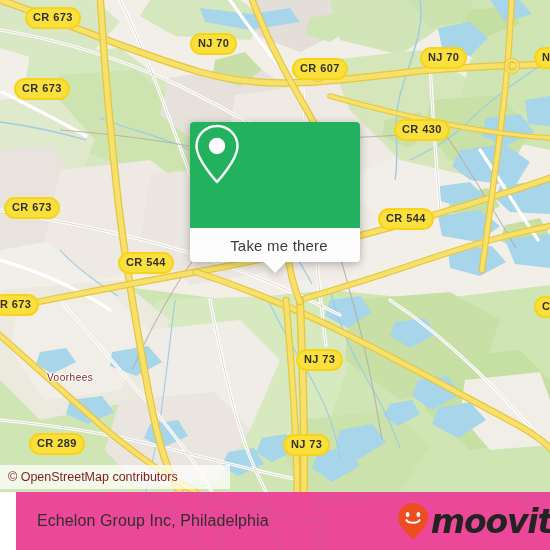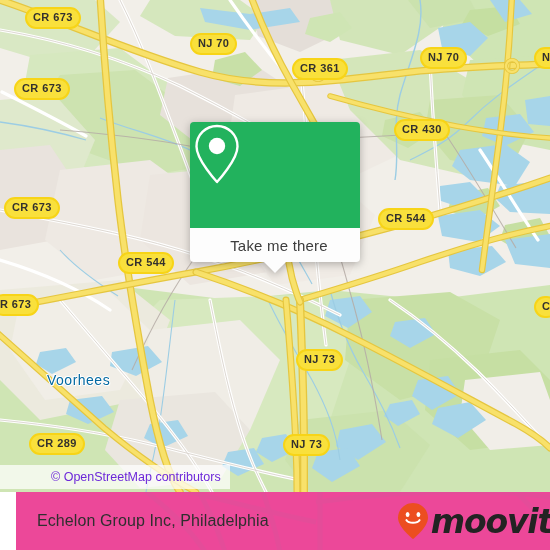--- a/index.html
+++ b/index.html
@@ -27,22 +27,22 @@
     line-height:1;
     padding:3px 6px 4px 6px;
     white-space:nowrap;
     font-family:"Liberation Sans", sans-serif;
     box-sizing:border-box;
   }
   .shield.filled{background:#f9e03c;border-color:#f7d417;border-radius:11px;}
 
   .placelabel{
     position:absolute;
-    color:#0369a1;
-    font-size:14px;
+    color:#7f1d1d;
+    font-size:10px;
     letter-spacing:.5px;
     white-space:nowrap;
     font-family:"Liberation Sans", sans-serif;
     text-shadow:
        1px 0 0 rgba(255,255,255,.9),-1px 0 0 rgba(255,255,255,.9),
        0 1px 0 rgba(255,255,255,.9),0 -1px 0 rgba(255,255,255,.9),
        1px 1px 0 rgba(255,255,255,.9),-1px -1px 0 rgba(255,255,255,.9);
   }
 
   
@@ -76,23 +76,22 @@
     border-top:11px solid #fdfdfd;
   }
 
   
   #attrib{
     position:absolute;left:0;top:465px;width:230px;height:24px;
     background:rgba(255,255,255,.72);
     display:flex;align-items:center;
   }
   #attrib span{
-    font-size:12.5px;color:#6d28d9;padding-left:8px;
-    font-family:"Liberation Sans", sans-serif;
-    margin-left:43px;
+    font-size:12.5px;color:#7f1d1d;padding-left:8px;
+    font-family:"Liberation Sans", sans-serif;
   }
 
   
   #footer{
     position:absolute;left:16px;top:492px;width:550px;height:58px;
     background:#ec4899;overflow:hidden;
   }
   #footer-watermark{position:absolute;left:0;top:-450px;opacity:.065;}
   #footer-title{
     position:absolute;left:21px;top:50%;transform:translateY(-50%);
@@ -276,21 +275,21 @@
           <path d="M318,66 a7,7 0 1,0 0.1,0" stroke="#f8e16a" stroke-width="2.4"></path>
           <path d="M512,60 a6,6 0 1,0 0.1,0" stroke="#e5c63f" stroke-width="4"></path>
           <path d="M512,60 a6,6 0 1,0 0.1,0" stroke="#f8e16a" stroke-width="2.4"></path>
         </g>
       </g>
     </svg>
 
     <div id="shields">
         <div class="shield filled" style="left: 25px; top: 7px;">CR 673</div>
         <div class="shield filled" style="left: 190px; top: 33px;">NJ 70</div>
-        <div class="shield filled" style="left: 292px; top: 58px;">CR 361</div>
+        <div class="shield filled" style="left: 292px; top: 58px;">CR 607</div>
         <div class="shield filled" style="left: 420px; top: 47px;">NJ 70</div>
         <div class="shield filled" style="left: 534px; top: 47px;">NJ</div>
         <div class="shield filled" style="left: 14px; top: 78px;">CR 673</div>
         <div class="shield filled" style="left: 394px; top: 119px;">CR 430</div>
         <div class="shield filled" style="left: 4px; top: 197px;">CR 673</div>
         <div class="shield filled" style="left: 378px; top: 208px;">CR 544</div>
         <div class="shield filled" style="left: 118px; top: 252px;">CR 544</div>
         <div class="shield filled" style="left: -8px; top: 294px;">R 673</div>
         <div class="shield filled" style="left: 534px; top: 296px;">C</div>
         <div class="shield filled" style="left: 296px; top: 349px;">NJ 73</div>

